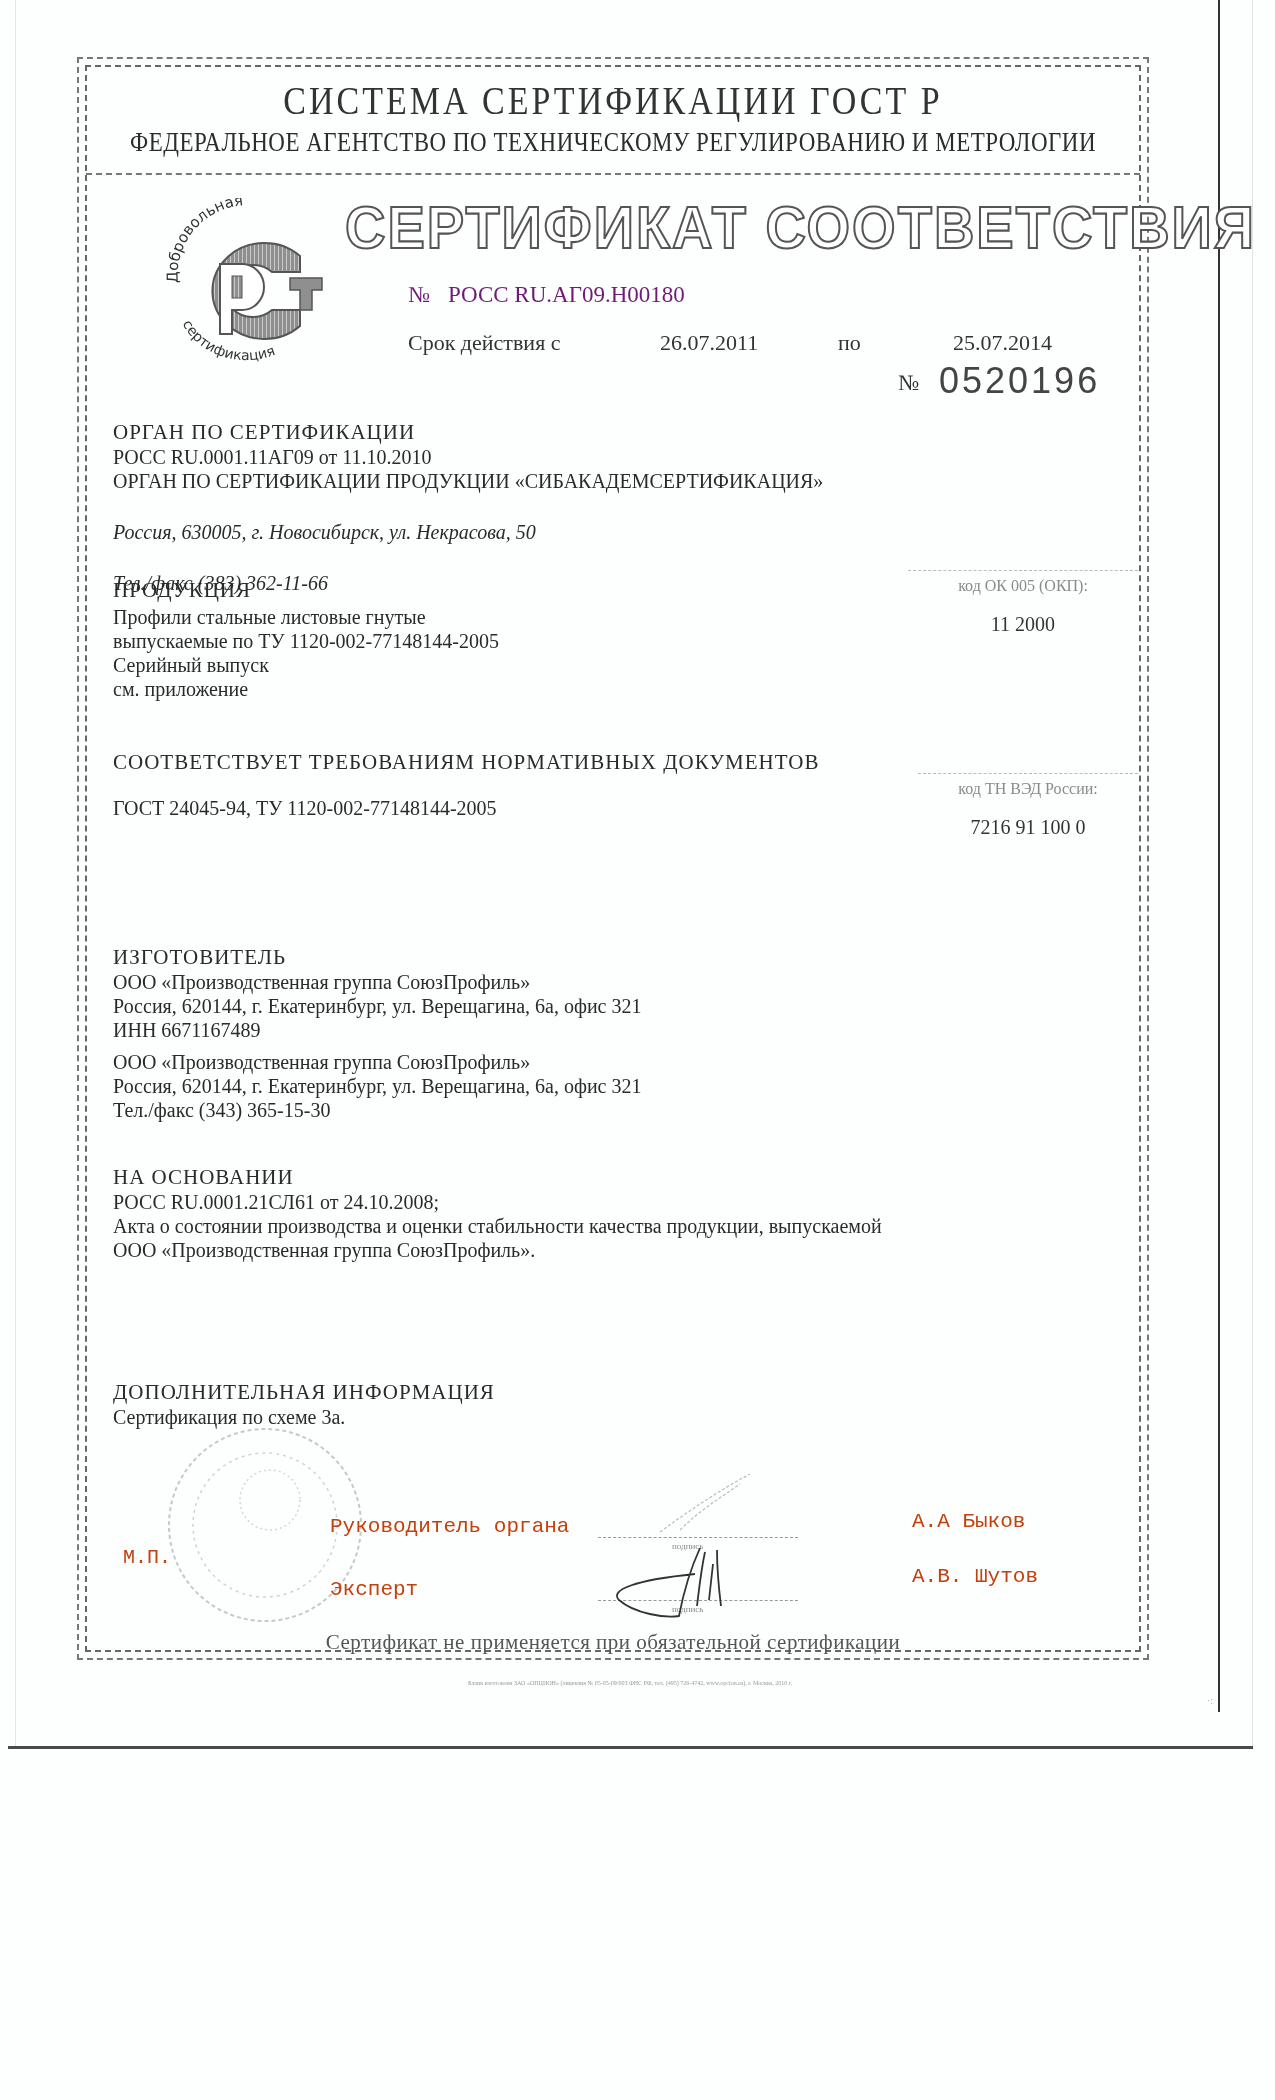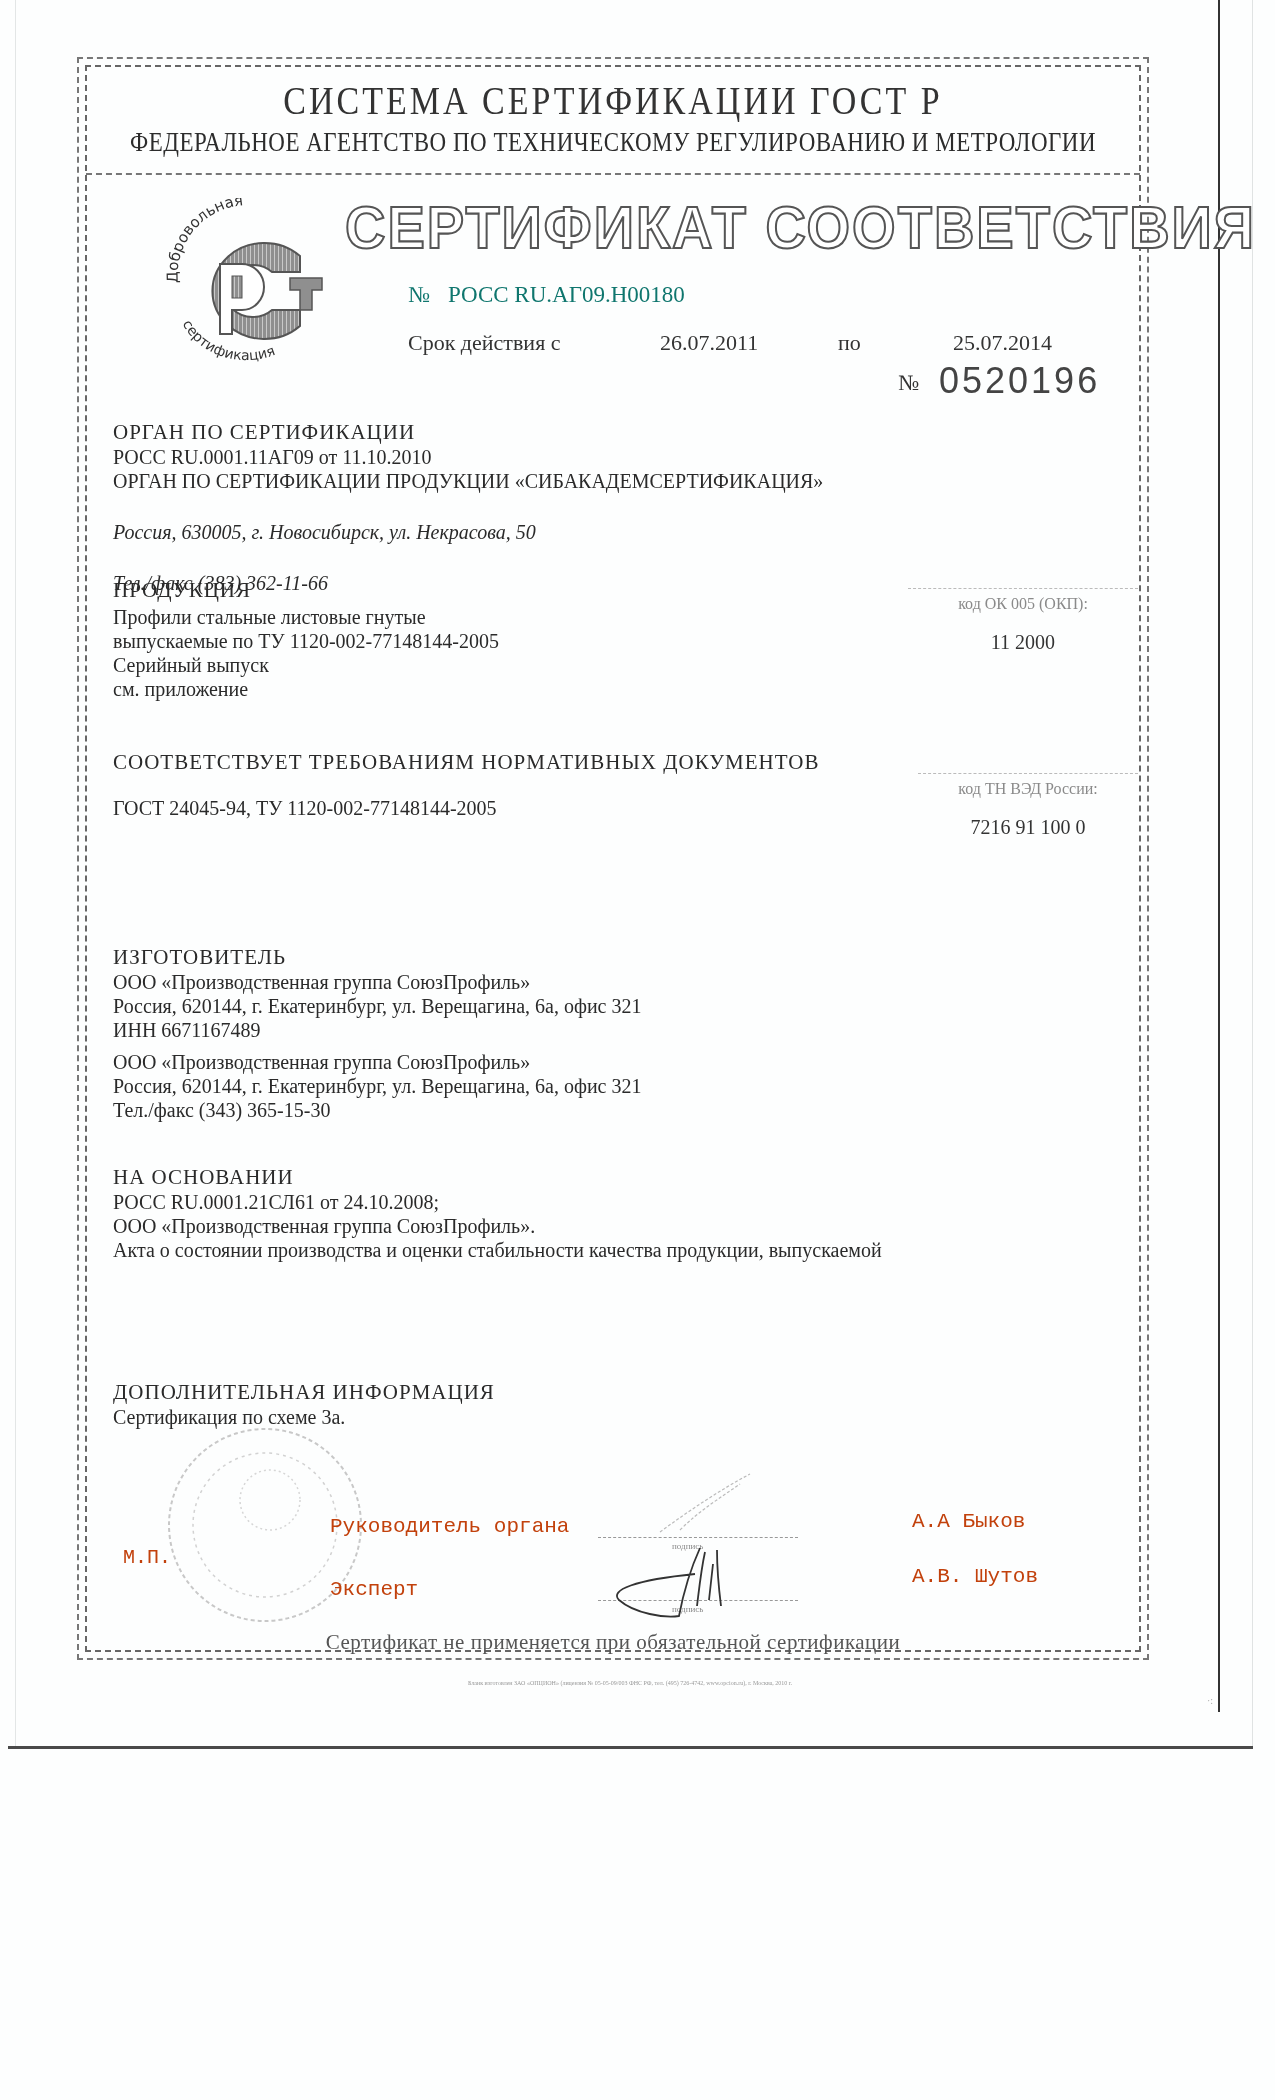--- a/index.html
+++ b/index.html
@@ -13,21 +13,21 @@
   .frame-outer { left:77px; top:57px; width:1072px; height:1603px; border:2px dashed #777; box-sizing:border-box; }
   .frame-inner { left:85px; top:65px; width:1056px; height:1587px; border:2px dashed #666; box-sizing:border-box; }
   .header-divider { left:86px; top:173px; width:1054px; height:0; border-top:2px dashed #777; }
 
   .sys-title { left:0; width:1226px; top:82px; text-align:center; font-size:34px; letter-spacing:3px; color:#333; transform:scaleY(1.15); }
   .agency { left:86px; width:1054px; top:130px; text-align:center; font-size:23px; letter-spacing:0.5px; color:#2c2c2c; transform:scaleY(1.2); white-space:nowrap; }
 
   .logo { left:150px; top:198px; width:190px; height:170px; }
   .cert-title { left:345px; top:195px; font-family:"Liberation Sans","DejaVu Sans",sans-serif; font-size:56px; font-weight:bold;
                 color:#fff; -webkit-text-stroke:2px #555; letter-spacing:2px; transform:scaleY(1.05); white-space:nowrap; }
-  .reg-no { left:408px; top:282px; font-size:23px; color:#0f766e; white-space:nowrap; }
+  .reg-no { left:408px; top:282px; font-size:23px; color:#701a75; white-space:nowrap; }
   .reg-no .sym { margin-right:18px; }
   .validity { left:408px; top:330px; font-size:22px; color:#333; white-space:nowrap; }
   .validity span { display:inline-block; }
   .blank-no { left:898px; top:360px; font-size:22px; color:#333; white-space:nowrap; }
   .blank-no .num { font-family:"Liberation Sans","DejaVu Sans",sans-serif; font-size:36px; letter-spacing:3px; color:#444; margin-left:20px; vertical-align:-3px; }
 
   .sec-head { font-size:21px; letter-spacing:1px; color:#2a2a2a; }
   .line { font-size:20px; line-height:24px; color:#2a2a2a; white-space:nowrap; }
   .italic { font-style:italic;margin-top:27px; }
 
@@ -101,21 +101,21 @@
   <div class="line italic">Тел./факс  (383)  362-11-66</div>
 </div>
 
 <div class="abs" style="left:113px;top:578px;">
   <div class="sec-head" style="margin-bottom:2px">ПРОДУКЦИЯ</div>
   <div class="line">Профили стальные листовые гнутые</div>
   <div class="line">выпускаемые  по  ТУ 1120-002-77148144-2005</div>
   <div class="line">Серийный выпуск</div>
   <div class="line">см. приложение</div>
 </div>
-<div class="abs code-box" style="left:908px;top:588px;width:230px;">
+<div class="abs code-box" style="left:908px;top:570px;width:230px;">
   <div class="label">код ОК 005 (ОКП):</div>
   <div class="val">11 2000</div>
 </div>
 
 <div class="abs sec-head" style="left:113px;top:750px;">СООТВЕТСТВУЕТ ТРЕБОВАНИЯМ НОРМАТИВНЫХ ДОКУМЕНТОВ</div>
 <div class="abs line" style="left:113px;top:796px;">ГОСТ 24045-94, ТУ 1120-002-77148144-2005</div>
 <div class="abs code-box" style="left:918px;top:773px;width:220px;">
   <div class="label">код ТН ВЭД России:</div>
   <div class="val">7216 91 100 0</div>
 </div>
@@ -129,22 +129,22 @@
 
 <div class="abs" style="left:113px;top:1050px;">
   <div class="line">ООО «Производственная группа СоюзПрофиль»</div>
   <div class="line">Россия,  620144, г. Екатеринбург, ул. Верещагина, 6а, офис 321</div>
   <div class="line">Тел./факс (343) 365-15-30</div>
 </div>
 
 <div class="abs" style="left:113px;top:1165px;">
   <div class="sec-head">НА ОСНОВАНИИ</div>
   <div class="line">РОСС RU.0001.21СЛ61 от 24.10.2008;</div>
+  <div class="line">Акта о состоянии производства и оценки стабильности качества продукции, выпускаемой</div>
   <div class="line">ООО «Производственная группа СоюзПрофиль».</div>
-  <div class="line">Акта о состоянии производства и оценки стабильности качества продукции, выпускаемой</div>
 </div>
 
 <svg class="abs stamp" viewBox="0 0 210 210">
   <circle cx="105" cy="105" r="96" fill="none" stroke="#c8c8c8" stroke-width="2" stroke-dasharray="4 3"></circle>
   <circle cx="105" cy="105" r="72" fill="none" stroke="#d2d2d2" stroke-width="1.5" stroke-dasharray="3 4"></circle>
   <circle cx="110" cy="80" r="30" fill="none" stroke="#d6d6d6" stroke-width="1.5" stroke-dasharray="2 3"></circle>
 </svg>
 
 <div class="abs" style="left:113px;top:1380px;">
   <div class="sec-head">ДОПОЛНИТЕЛЬНАЯ ИНФОРМАЦИЯ</div>

